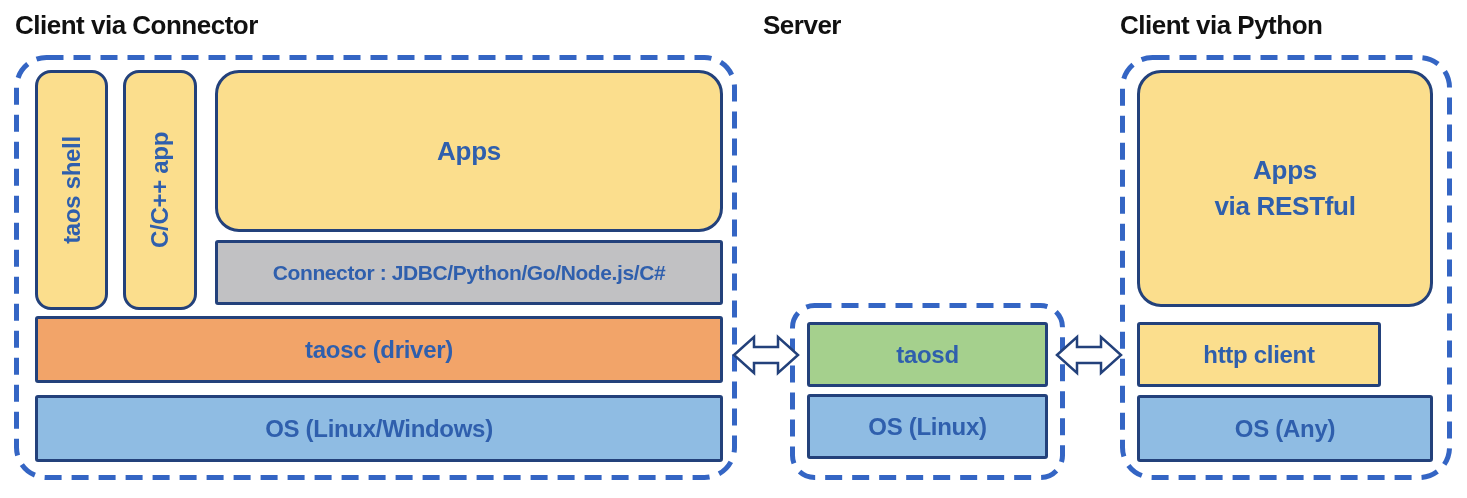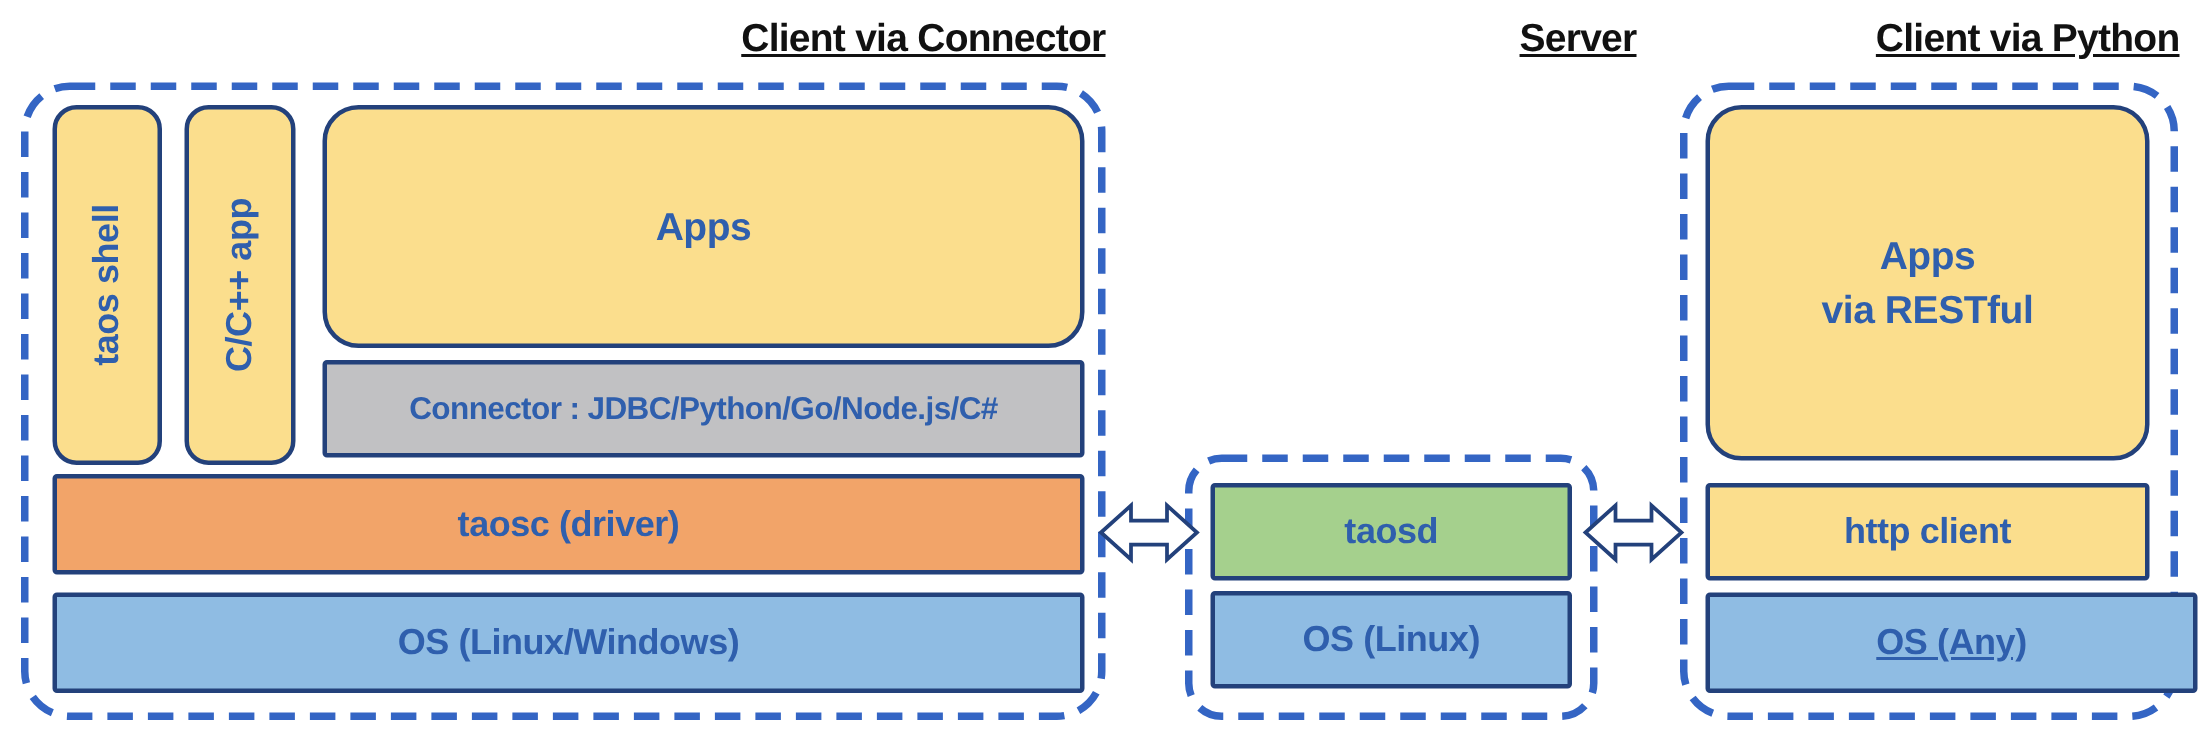--- a/index.html
+++ b/index.html
@@ -17,29 +17,28 @@
   html,body{background:#ffffff;}
   body{font-family:"Liberation Sans", sans-serif;}
   .canvas{
     position:relative;
     width:1467px;height:498px;
     background:#ffffff;
     overflow:hidden;
   }
   .title{
     position:absolute;top:10px;
-    text-align:right;
+    text-align:left;
     font-size:26px;font-weight:bold;
     color:var(--c-title_black);
     letter-spacing:-0.5px;
     z-index:2;
-    text-decoration:underline;
   }
   .title-left{left:15px;width:722px;}
-  .title-server{left:816px;width:275px;}
+  .title-server{left:763px;width:275px;}
   .title-right{left:1120px;width:333px;}
   .bg-svg{position:absolute;left:0;top:0;z-index:1;}
   .box{
     position:absolute;z-index:3;
     display:flex;align-items:center;justify-content:center;
     border:3px solid var(--c-box_border);
     color:var(--c-text_blue);
     font-weight:bold;
     text-align:center;
   }
@@ -59,22 +58,22 @@
   
   .b-taos-shell{left:35px;top:70px;width:73px;height:240px;}
   .b-cpp-app{left:123px;top:70px;width:74px;height:240px;}
   .b-apps{left:215px;top:70px;width:508px;height:162px;}
   .b-connector{left:215px;top:240px;width:508px;height:65px;}
   .b-taosc{left:35px;top:316px;width:688px;height:67px;}
   .b-os-left{left:35px;top:395px;width:688px;height:67px;}
   .b-taosd{left:807px;top:322px;width:241px;height:65px;}
   .b-os-server{left:807px;top:394px;width:241px;height:65px;}
   .b-apps-rest{left:1137px;top:70px;width:296px;height:237px;}
-  .b-http-client{left:1137px;top:322px;width:296px;height:65px;}
-  .b-os-any{left:1137px;top:395px;width:328px;height:67px;text-decoration:underline;}
+  .b-http-client{left:1137px;top:322px;width:244px;height:65px;}
+  .b-os-any{left:1137px;top:395px;width:296px;height:67px;}
 </style>
 </head>
 <body>
 
 <div class="canvas">
 
   <div class="title title-left">Client via Connector</div>
   <div class="title title-server">Server</div>
   <div class="title title-right">Client via Python</div>
 

